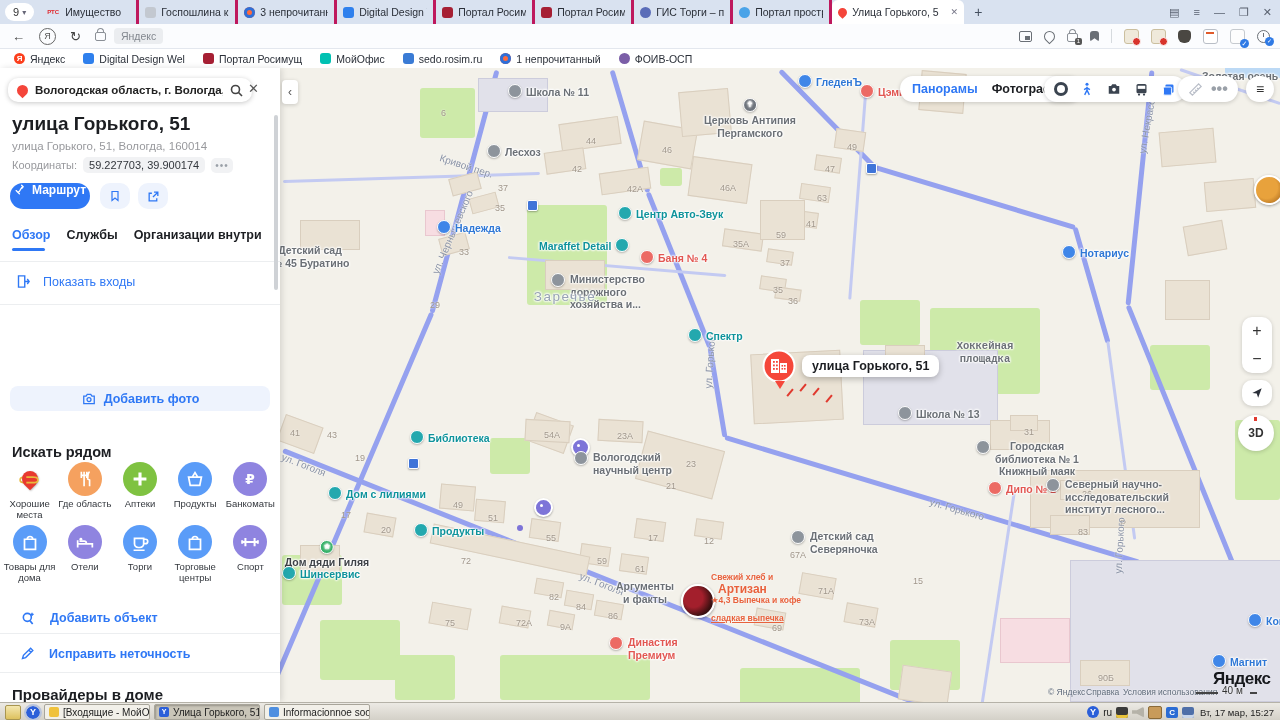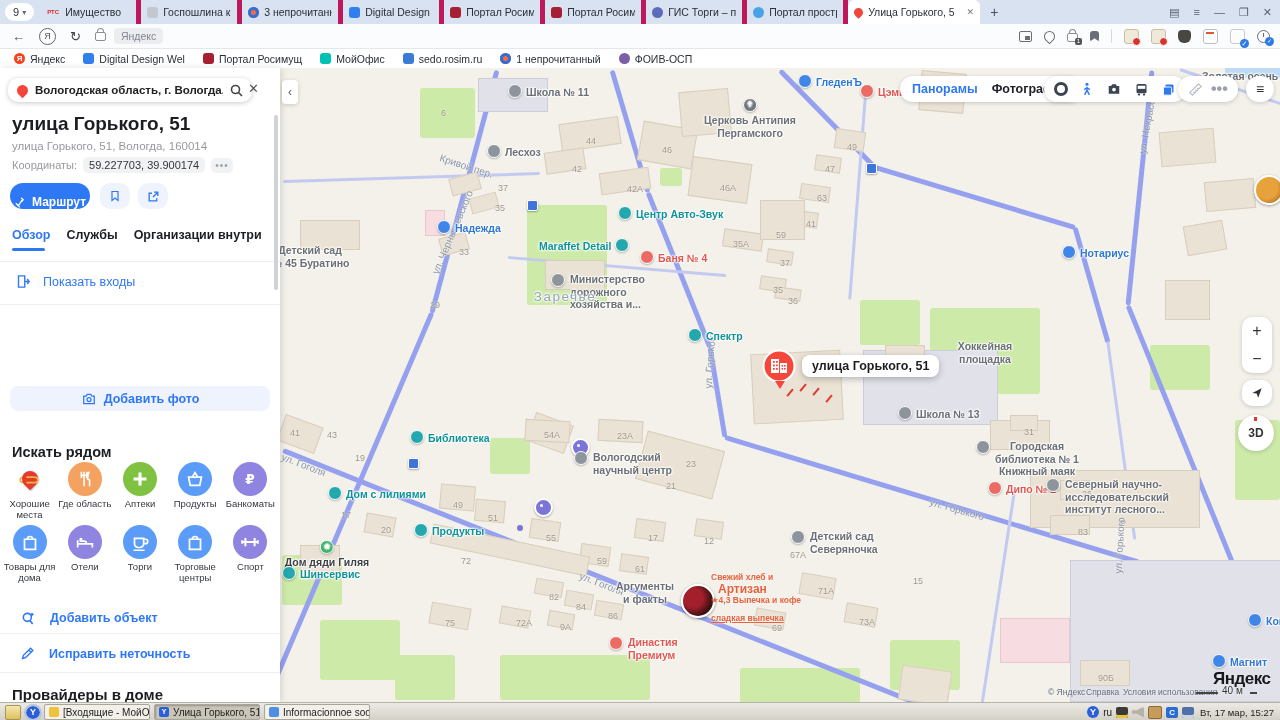--- a/index.html
+++ b/index.html
@@ -5,21 +5,21 @@
   html,body{margin:0;padding:0;background:#888;}
   #app{position:relative;width:1280px;height:720px;overflow:hidden;background:#f3f1ea;
        font-family:"Liberation Sans","DejaVu Sans",sans-serif;-webkit-font-smoothing:antialiased;}
   
   #tabbar{position:absolute;left:0;top:0;width:1280px;height:24px;background:#d9e2f0;display:flex;align-items:center;}
   .tabcount{display:flex;align-items:center;gap:3px;background:#fff;border-radius:10px;margin:0 6px 0 5px;
             padding:1px 8px;font-size:11px;color:#333;height:16px;}
   .tabcount .chev{font-size:8px;color:#667;}
   #tabs{display:flex;height:24px;align-items:stretch;}
   .tab{display:flex;align-items:center;gap:5px;width:84px;padding:0 6px;font-size:10.5px;color:#2a2f38;
-       border-right:5px solid #be185d;overflow:hidden;white-space:nowrap;}
+       border-right:3px solid #be185d;overflow:hidden;white-space:nowrap;}
   .tab .tlabel{overflow:hidden;text-overflow:clip;flex:1;}
   .tab.active{background:#fff;border-radius:6px 6px 0 0;border-right:none;width:120px;}
   .tab .tclose{color:#778;font-size:9px;padding-left:2px;}
   .fav{width:11px;height:11px;border-radius:3px;flex:none;display:inline-block;text-align:center;}
   .fav-rts{background:none;color:#e0262c;font-weight:bold;font-size:6px;line-height:11px;letter-spacing:0;width:14px;}
   .fav-doc{background:#c3c8d0;}
   .fav-mail{border-radius:50%;background:#ff6a3d;box-shadow:inset 0 0 0 3px #2f6fd8;}
   .fav-dd{background:#2f80ed;}
   .fav-ros{background:#a61f33;}
   .fav-gis{background:#5b6db8;border-radius:50%;}
@@ -70,21 +70,21 @@
   .redpin{width:11px;height:11px;background:#f4453a;border-radius:50% 50% 50% 0;transform:rotate(-45deg);flex:none;}
   .searchtxt{font-size:11.5px;font-weight:bold;color:#222;white-space:nowrap;overflow:hidden;flex:1;}
   .mag{flex:none;}
   .sx{position:absolute;left:248px;top:13px;font-size:13px;color:#555;}
   .sb-title{position:absolute;left:12px;top:45px;font-size:19px;font-weight:bold;color:#1c1e22;}
   .sb-addr{position:absolute;left:12px;top:72px;font-size:11.5px;color:#98999d;}
   .sb-coordrow{position:absolute;left:12px;top:89px;display:flex;align-items:center;gap:6px;font-size:11px;color:#98999d;}
   .coordpill{background:#f1f2f4;border-radius:5px;padding:2px 6px;color:#33373d;font-size:11px;}
   .dots3{color:#9aa0a8;font-size:10px;letter-spacing:1px;background:#f1f2f4;border-radius:5px;padding:2px 4px;}
   .routebtn{position:absolute;left:10px;top:115px;width:80px;height:26px;background:#2f78f5;border-radius:14px;color:#fff;
-            font-size:12px;font-weight:bold;display:flex;align-items:flex-end;justify-content:center;gap:5px;}
+            font-size:12px;font-weight:bold;display:flex;align-items:flex-start;justify-content:center;gap:5px;}
   .sqbtn{position:absolute;top:115px;width:30px;height:26px;background:#eef3fd;border-radius:10px;display:flex;align-items:center;justify-content:center;}
   .sb-tabs{position:absolute;left:12px;top:160px;display:flex;gap:16px;font-size:12.5px;color:#1c1e22;font-weight:bold;}
   .sb-tab.active{color:#2f78f5;}
   .tabline{position:absolute;left:12px;top:180px;width:33px;height:3px;background:#2f78f5;border-radius:2px;}
   .hr{position:absolute;left:0;width:280px;height:1px;background:#eceef0;}
   .entr{position:absolute;left:16px;top:206px;display:flex;align-items:center;gap:12px;color:#2f78f5;font-size:12.5px;}
   .pano{position:absolute;left:10px;top:248px;width:260px;height:62px;border-radius:8px;overflow:hidden;
         background:linear-gradient(#c9c5be 0%,#b3afa6 35%,#a9a59b 100%);}
   .pano .b1{position:absolute;left:18px;top:8px;width:150px;height:54px;background:#ded8cb;
             background-image:repeating-linear-gradient(90deg,rgba(90,100,120,.35) 0 6px,transparent 6px 20px),
@@ -658,21 +658,21 @@
         <div class="poi c-gray" style="left: 207px; top: 76px;"><div class="pic k-gray"></div>Лесхоз</div>
         <div class="poi c-blue" style="left: 157px; top: 152px;"><div class="pic k-blue"></div>Надежда</div>
         <div class="poi c-gray center" style="left: 30px; top: 176px;"><div style="display: inline;">Детский сад</div><div>№ 45 Буратино</div></div>
         <div class="poi c-teal" style="left: 338px; top: 138px;"><div class="pic k-teal"></div>Центр Авто-Звук</div>
         <div class="poi c-teal" style="left: 259px; top: 170px;">Maraffet Detail<div class="pic k-teal" style="margin-left: 4px; margin-right: 0px;"></div></div>
         <div class="poi c-red" style="left: 360px; top: 182px;"><div class="pic k-red"></div>Баня № 4</div>
         <div class="poi c-gray" style="left: 290px; top: 205px;"><div class="pic k-gray pic-abs"></div><div style="display: inline;">Министерство</div><div>дорожного</div><div>хозяйства и...</div></div>
         <div class="poi c-district center" style="left: 285px; top: 221px;"><div style="display: inline;">Заречье</div></div>
         <div class="poi c-teal" style="left: 408px; top: 260px;"><div class="pic k-teal"></div>Спектр</div>
         <div class="poi c-blue" style="left: 782px; top: 141px; margin-top: 36px;"><div class="pic k-blue"></div>Нотариус</div>
-        <div class="poi c-gray center" style="left: 705px; top: 272px;"><div style="display: inline;">Хоккейная</div><div>площадка</div></div>
+        <div class="poi c-gray center" style="left: 705px; top: 272px; font-family: Liberation Mono, monospace;"><div style="display: inline;">Хоккейная</div><div>площадка</div></div>
         <div class="poi c-gray" style="left: 618px; top: 338px;"><div class="pic k-gray"></div>Школа № 13</div>
         <div class="poi c-teal" style="left: 130px; top: 362px;"><div class="pic k-teal"></div>Библиотека</div>
         <div class="poi c-gray" style="left: 313px; top: 383px;"><div class="pic k-gray pic-abs"></div><div style="display: inline;">Вологодский</div><div>научный центр</div></div>
         <div class="poi c-teal" style="left: 48px; top: 418px;"><div class="pic k-teal"></div>Дом с лилиями</div>
         <div class="poi c-dark center" style="left: 47px; top: 472px;">
           <div class="pic k-green pic-top">★</div>
           <div>Дом дяди Гиляя</div>
         </div>
         <div class="poi c-teal" style="left: 134px; top: 455px;"><div class="pic k-teal"></div>Продукты</div>
         <div class="poi c-teal" style="left: 2px; top: 498px;"><div class="pic k-teal"></div>Шинсервис</div>

